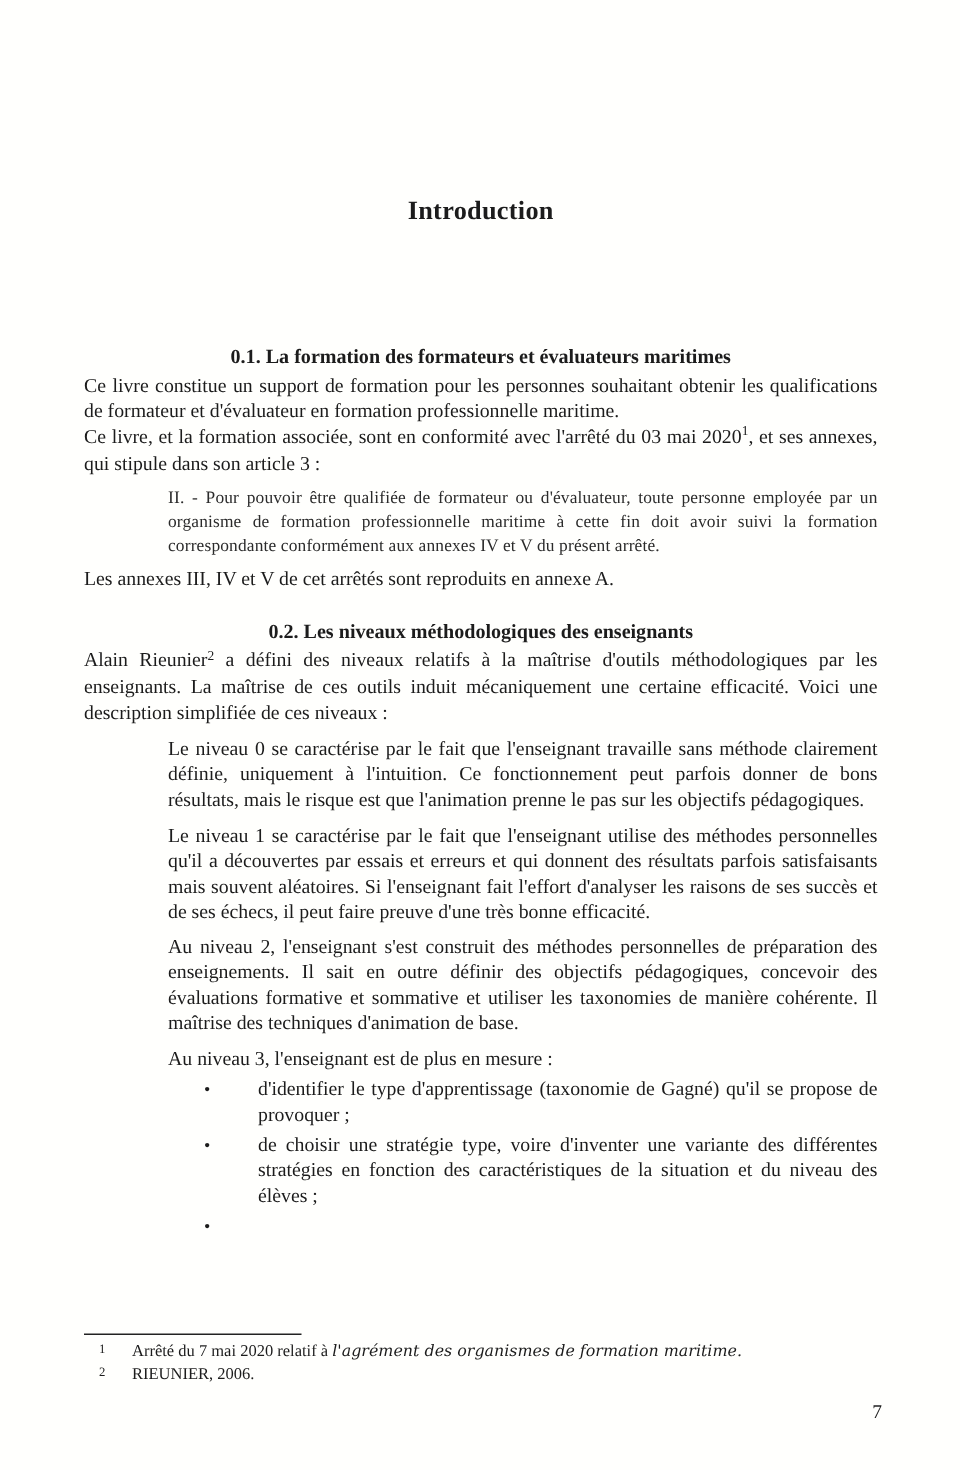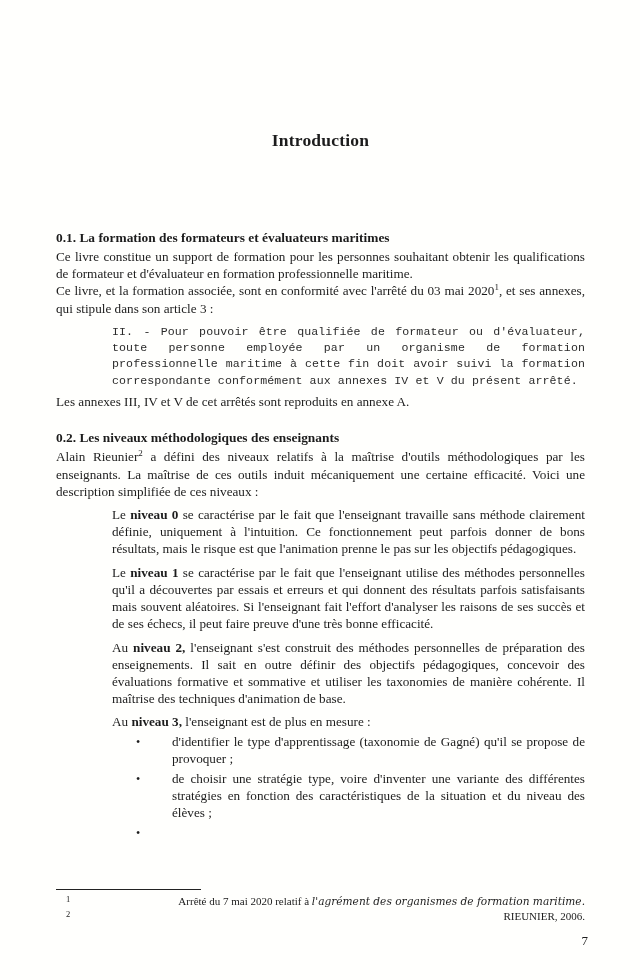--- a/index.html
+++ b/index.html
@@ -29,33 +29,34 @@
     font-size: 17.5px;
     font-weight: bold;
     line-height: 22px;
     letter-spacing: 0.2px;
   }
   .section-heading {
     font-weight: bold;
     font-size: 13.4px;
     line-height: 17px;
     margin: 0 0 3px 0;
+    text-align: center;
   }
   .h1-top { margin-top: 78px; }
   .h2-top { margin-top: 18px; }
   p.body-para {
     margin: 0;
     font-size: 13.2px;
     line-height: 16.9px;
     text-align: justify;
     font-family: Liberation Serif, serif;
   }
   .block-quote {
     margin: 6px 0 5px 56px;
-    font-family: Liberation Mono, monospace;
+    font-family: Liberation Serif, serif;
     font-size: 11.6px;
     line-height: 16.3px;
     text-align: justify;
     color: #2b2b2b;
     letter-spacing: 0.1px;
   }
   .level-para {
     margin: 7px 0 0 56px;
     font-size: 13.2px;
     line-height: 16.9px;
@@ -72,21 +73,21 @@
     width: 60px;
     box-sizing: border-box;
     padding-left: 24px;
     flex: 0 0 60px;
     font-size: 12px;
   }
   .bullet-text {
     flex: 1;
     text-align: justify;
   }
-  .r-bold { font-weight: bold; }
+  .r-bold { font-weight: normal; }
   .r-italic {
     font-style: italic;
     font-family: "DejaVu Serif", serif;
     font-size: 10.6px;
   }
   .r-sup {
     font-size: 9px;
     position: relative;
     top: -4.5px;
   }
@@ -109,21 +110,21 @@
   }
   .footnote-marker {
     flex: 0 0 32px;
     width: 32px;
     box-sizing: border-box;
     padding-left: 10px;
     font-size: 8.5px;
     position: relative;
     top: -2px;
   }
-  .footnote-text { flex: 1; text-align: right; }
+  .footnote-text { flex: 1; }
   .page-number {
     position: absolute;
     top: 933px;
     right: 52px;
     font-size: 13px;
     line-height: 16px;
   }
 </style>
 </head>
 <body>

